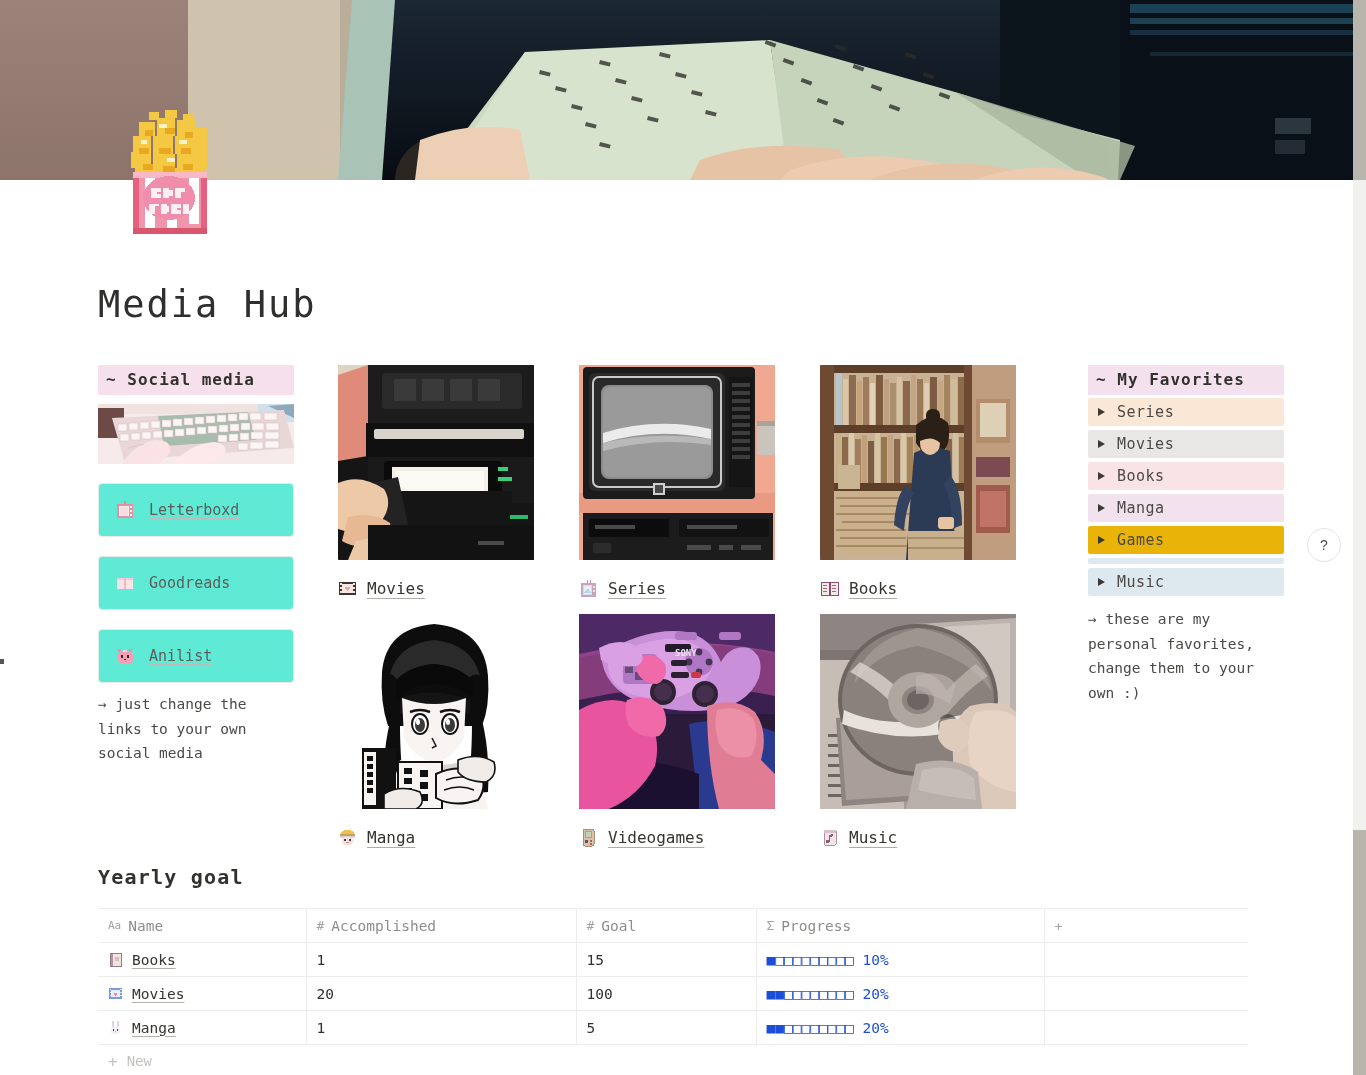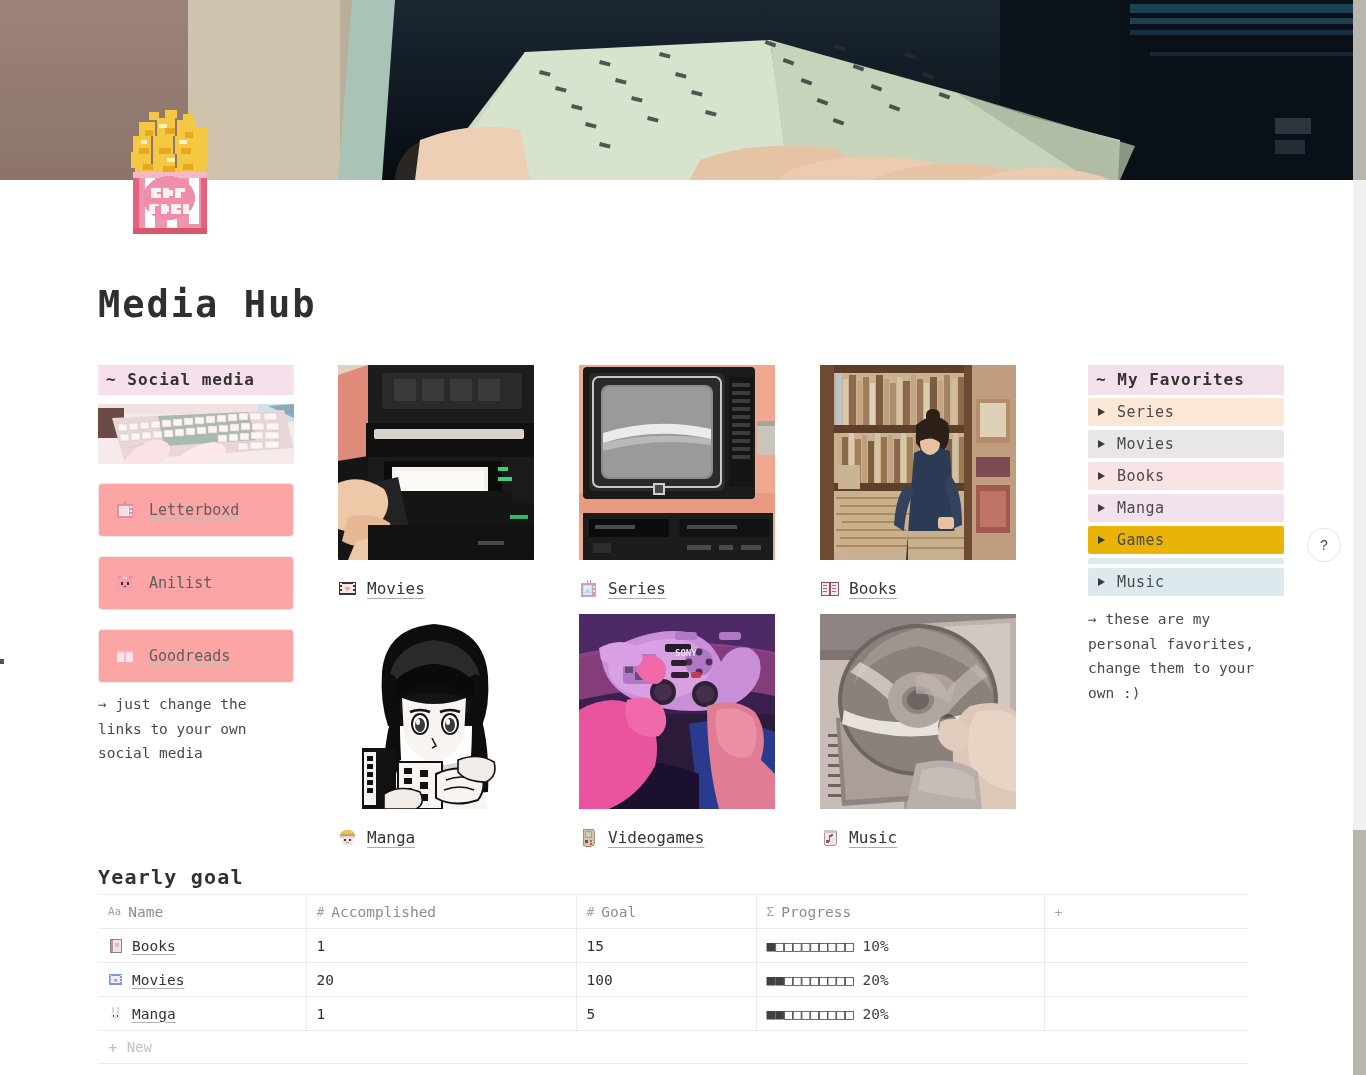--- a/index.html
+++ b/index.html
@@ -30,21 +30,21 @@
   }
   .page-icon svg { display:block; width:98px; height:130px; }
 
   
   .content { position: absolute; left: 0; top: 180px; width: 1353px; }
 
   .page-title {
     position: absolute;
     left: 98px; top: 103px;
     font-size: 37px;
-    font-weight: bold;
+    font-weight: normal;
     letter-spacing: 2px;
     color: #2f2f2e;
   }
 
   
   .columns {
     position: absolute;
     left: 98px; top: 185px;
     width: 1160px;
   }
@@ -73,21 +73,21 @@
 
   .link-card {
     margin-top: 19px;
     width: 196px;
     height: 54px;
     border: 1px solid #e9e9e7;
     border-radius: 4px;
     display: flex;
     align-items: center;
     padding-left: 16px;
-    background: #fca5a5;
+    background: #5eead4;
   }
   .link-card:first-of-type { margin-top: 22px; }
   .link-ico { width: 20px; height: 20px; margin-right: 14px; flex: 0 0 auto; }
   .link-ico svg { display:block; width:20px; height:20px; }
   .link-txt {
     font-size: 15px;
     color: #5f5e5b;
     text-decoration: underline;
     text-decoration-color: #bdbcb9;
     text-underline-offset: 3px;
@@ -168,21 +168,21 @@
     color: #4a4946;
   }
 
   
   .yg-wrap { position: absolute; left: 98px; top: 685px; width: 1150px; }
   .yg-title {
     font-size: 20px;
     font-weight: bold;
     letter-spacing: 1.2px;
     color: #33312e;
-    margin-bottom: 5px;
+    margin-bottom: 19px;
   }
   table.db {
     border-collapse: collapse;
     width: 1150px;
     table-layout: fixed;
   }
   table.db th, table.db td {
     border-right: 1px solid #ececeb;
     border-bottom: 1px solid #ececeb;
     height: 34px;
@@ -206,21 +206,21 @@
   .cell-name .ri { width: 15px; height: 15px; margin-right: 9px; flex:0 0 auto; }
   .cell-name .ri svg { display:block; width:15px; height:15px; }
   .cell-name .rt {
     font-size: 14.5px;
     color: #35342f;
     text-decoration: underline;
     text-decoration-color: #b2b1ae;
     text-underline-offset: 3px;
   }
   td.num { text-align: right; color: #33312e; }
-  td.prog { color: #404040; letter-spacing: 0px; font-size: 14.5px; }
+  td.prog { color: #1d4ed8; letter-spacing: 0px; font-size: 14.5px; }
   .newrow {
     height: 33px;
     display: flex;
     align-items: center;
     padding-left: 10px;
     border-bottom: 1px solid #ececeb;
     color: #c3c2bf;
     font-size: 14px;
   }
   .newrow .plus { margin-right: 9px; font-size: 16px; }
@@ -474,43 +474,43 @@
             <rect x="15" y="10" width="2" height="2" fill="#fdf0f3"></rect>
             <rect x="15" y="14" width="2" height="2" fill="#fdf0f3"></rect>
           </svg>
         </span>
         <span class="link-txt">Letterboxd</span>
       </div>
 
       <div class="link-card">
         <span class="link-ico">
           <svg viewBox="0 0 20 20" shape-rendering="crispEdges">
+            <rect x="2" y="5" width="7" height="11" fill="#fae3e8"></rect>
+            <rect x="11" y="5" width="7" height="11" fill="#fae3e8"></rect>
+            <rect x="9" y="5" width="2" height="11" fill="#f0b9c6"></rect>
+            <rect x="2" y="5" width="7" height="2" fill="#f5ccd6"></rect>
+            <rect x="11" y="5" width="7" height="2" fill="#f5ccd6"></rect>
+          </svg>
+        </span>
+        <span class="link-txt">Goodreads</span>
+      </div>
+
+      <div class="link-card">
+        <span class="link-ico">
+          <svg viewBox="0 0 20 20" shape-rendering="crispEdges">
             <polygon points="2,3 6,3 5,8" fill="#f08ca5"></polygon>
             <polygon points="18,3 14,3 15,8" fill="#f08ca5"></polygon>
             <rect x="2" y="6" width="16" height="11" rx="4" fill="#f3a0b4"></rect>
             <rect x="6" y="9" width="2" height="3" fill="#3a2a2e"></rect>
             <rect x="12" y="9" width="2" height="3" fill="#3a2a2e"></rect>
             <rect x="9" y="13" width="2" height="1" fill="#3a2a2e"></rect>
             <rect x="8" y="4" width="4" height="2" fill="#fbd3dc"></rect>
           </svg>
         </span>
         <span class="link-txt">Anilist</span>
-      </div>
-
-      <div class="link-card">
-        <span class="link-ico">
-          <svg viewBox="0 0 20 20" shape-rendering="crispEdges">
-            <rect x="2" y="5" width="7" height="11" fill="#fae3e8"></rect>
-            <rect x="11" y="5" width="7" height="11" fill="#fae3e8"></rect>
-            <rect x="9" y="5" width="2" height="11" fill="#f0b9c6"></rect>
-            <rect x="2" y="5" width="7" height="2" fill="#f5ccd6"></rect>
-            <rect x="11" y="5" width="7" height="2" fill="#f5ccd6"></rect>
-          </svg>
-        </span>
-        <span class="link-txt">Goodreads</span>
       </div>
 
       <div class="note">→ just change the links to your own social media</div>
     </div>
 
     <div class="col-cards">
       <div class="cards-grid">
 
         <div class="media-card">
           <div class="card-img">

